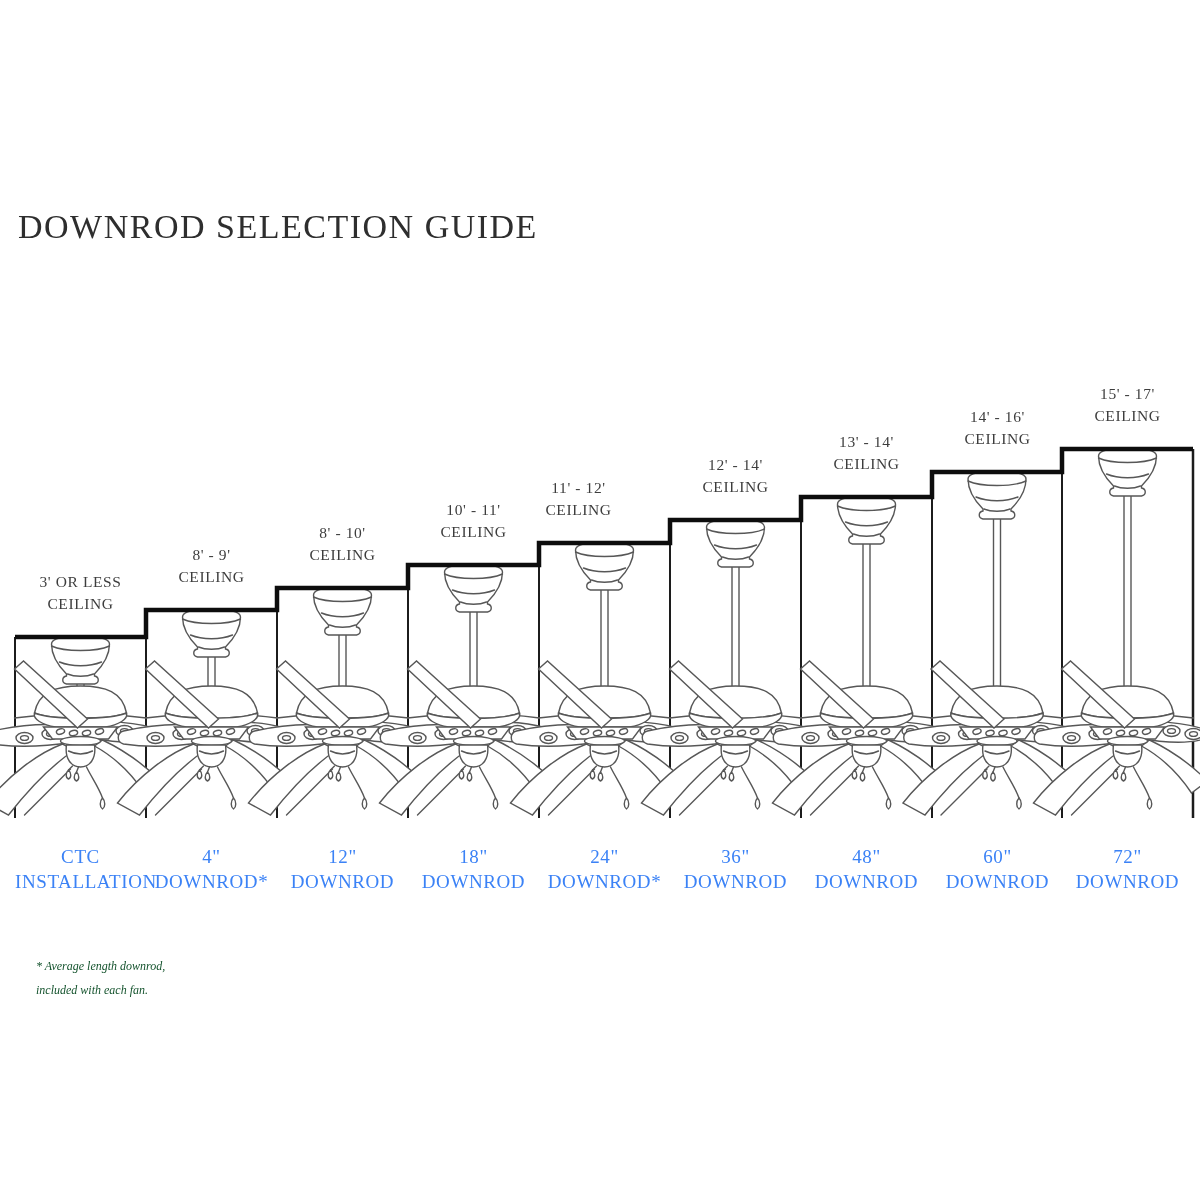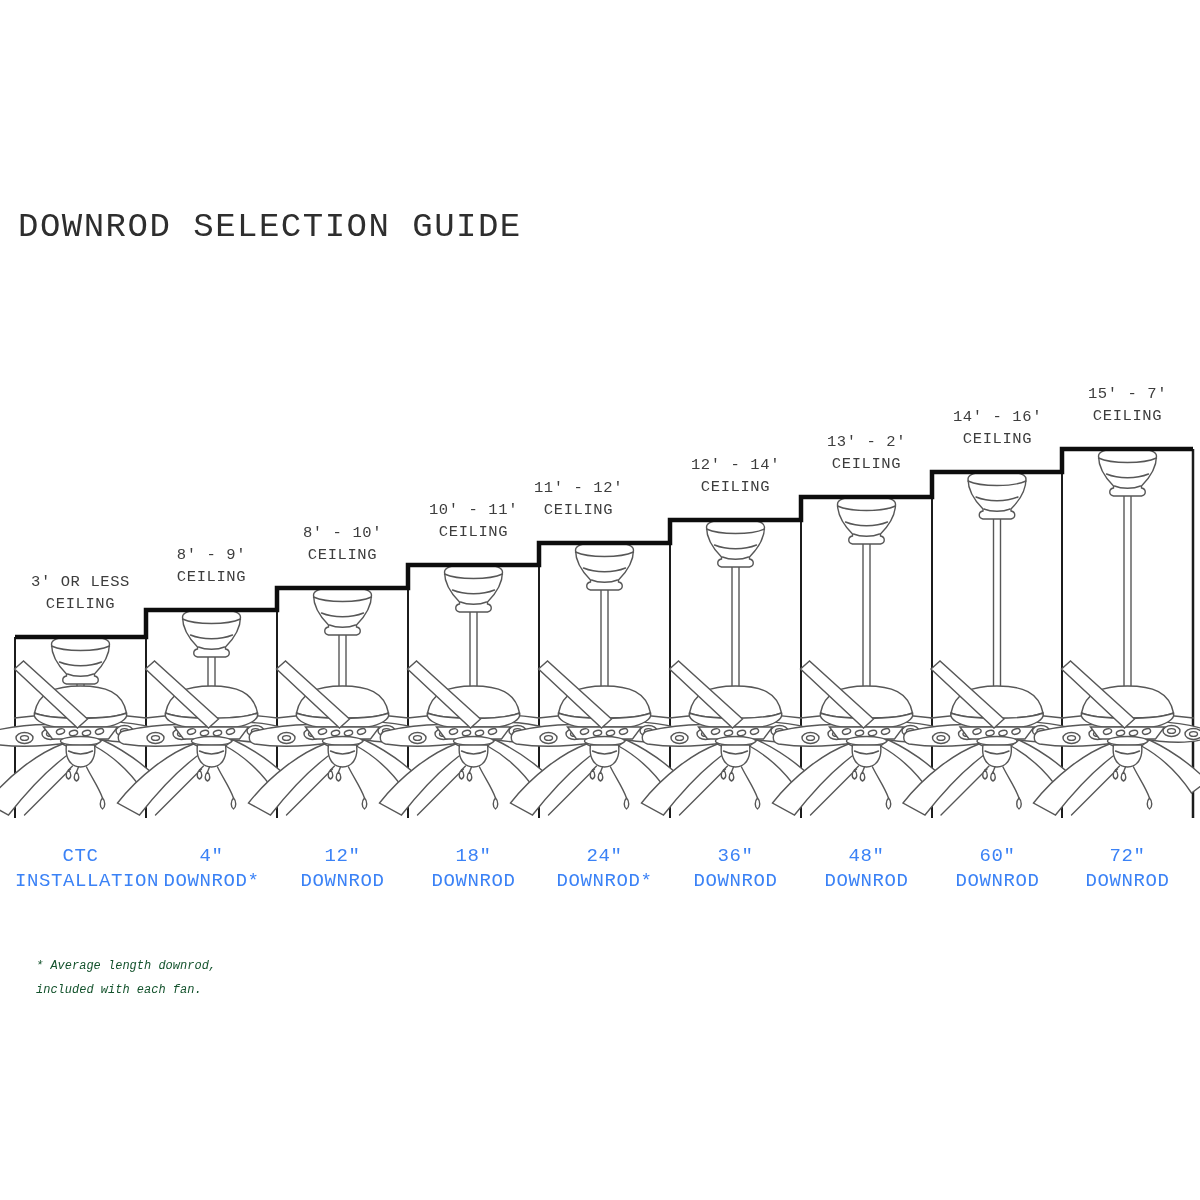--- a/index.html
+++ b/index.html
@@ -1,17 +1,17 @@
 <!DOCTYPE html>
 <html><head>
 <meta charset="utf-8">
 <style>
   html,body{margin:0;padding:0;background:#fff;}
   .page{position:relative;width:1200px;height:1200px;background:#fff;overflow:hidden;
-        font-family:Liberation Mono, monospace;color:#333;}
+        font-family:Liberation Serif, serif;color:#333;}
   .title{position:absolute;left:18px;top:208px;font-size:34px;letter-spacing:1.5px;
          color:#2e2e2e;font-weight:400;white-space:nowrap;}
   .intro{position:absolute;left:18px;top:266px;font-size:22.5px;line-height:31px;
          color:#3a3a3a;white-space:nowrap;}
   .diagram{position:absolute;left:0;top:380px;width:1200px;height:520px;}
   .diagram svg{position:absolute;left:0;top:0;}
   .clabel,.dlabel{position:absolute;width:131px;text-align:center;color:#3d3d3d;}
   .clabel{font-size:15.5px;line-height:22px;letter-spacing:0.6px;}
   .dlabel{top:464px;font-size:19px;line-height:25px;letter-spacing:0.6px;color:#3b82f6;}
   .footnote{position:absolute;left:36px;top:955px;font-size:12px;line-height:23.5px;
@@ -467,29 +467,29 @@
       </div>
     <div class="clabel" style="left:513px;top:97px">
         <div>11' - 12'</div>
         <div>CEILING</div>
       </div>
     <div class="clabel" style="left:670px;top:74px">
         <div>12' - 14'</div>
         <div>CEILING</div>
       </div>
     <div class="clabel" style="left:801px;top:51px">
-        <div>13' - 2'</div>
+        <div>13' - 14'</div>
         <div>CEILING</div>
       </div>
     <div class="clabel" style="left:932px;top:26px">
         <div>14' - 16'</div>
         <div>CEILING</div>
       </div>
     <div class="clabel" style="left:1062px;top:3px">
-        <div>15' - 7'</div>
+        <div>15' - 17'</div>
         <div>CEILING</div>
       </div>
 
     <div class="dlabel" style="left:15px">
         <div>CTC</div>
         <div>INSTALLATION</div>
       </div>
     <div class="dlabel" style="left:146px">
         <div>4"</div>
         <div>DOWNROD*</div>

